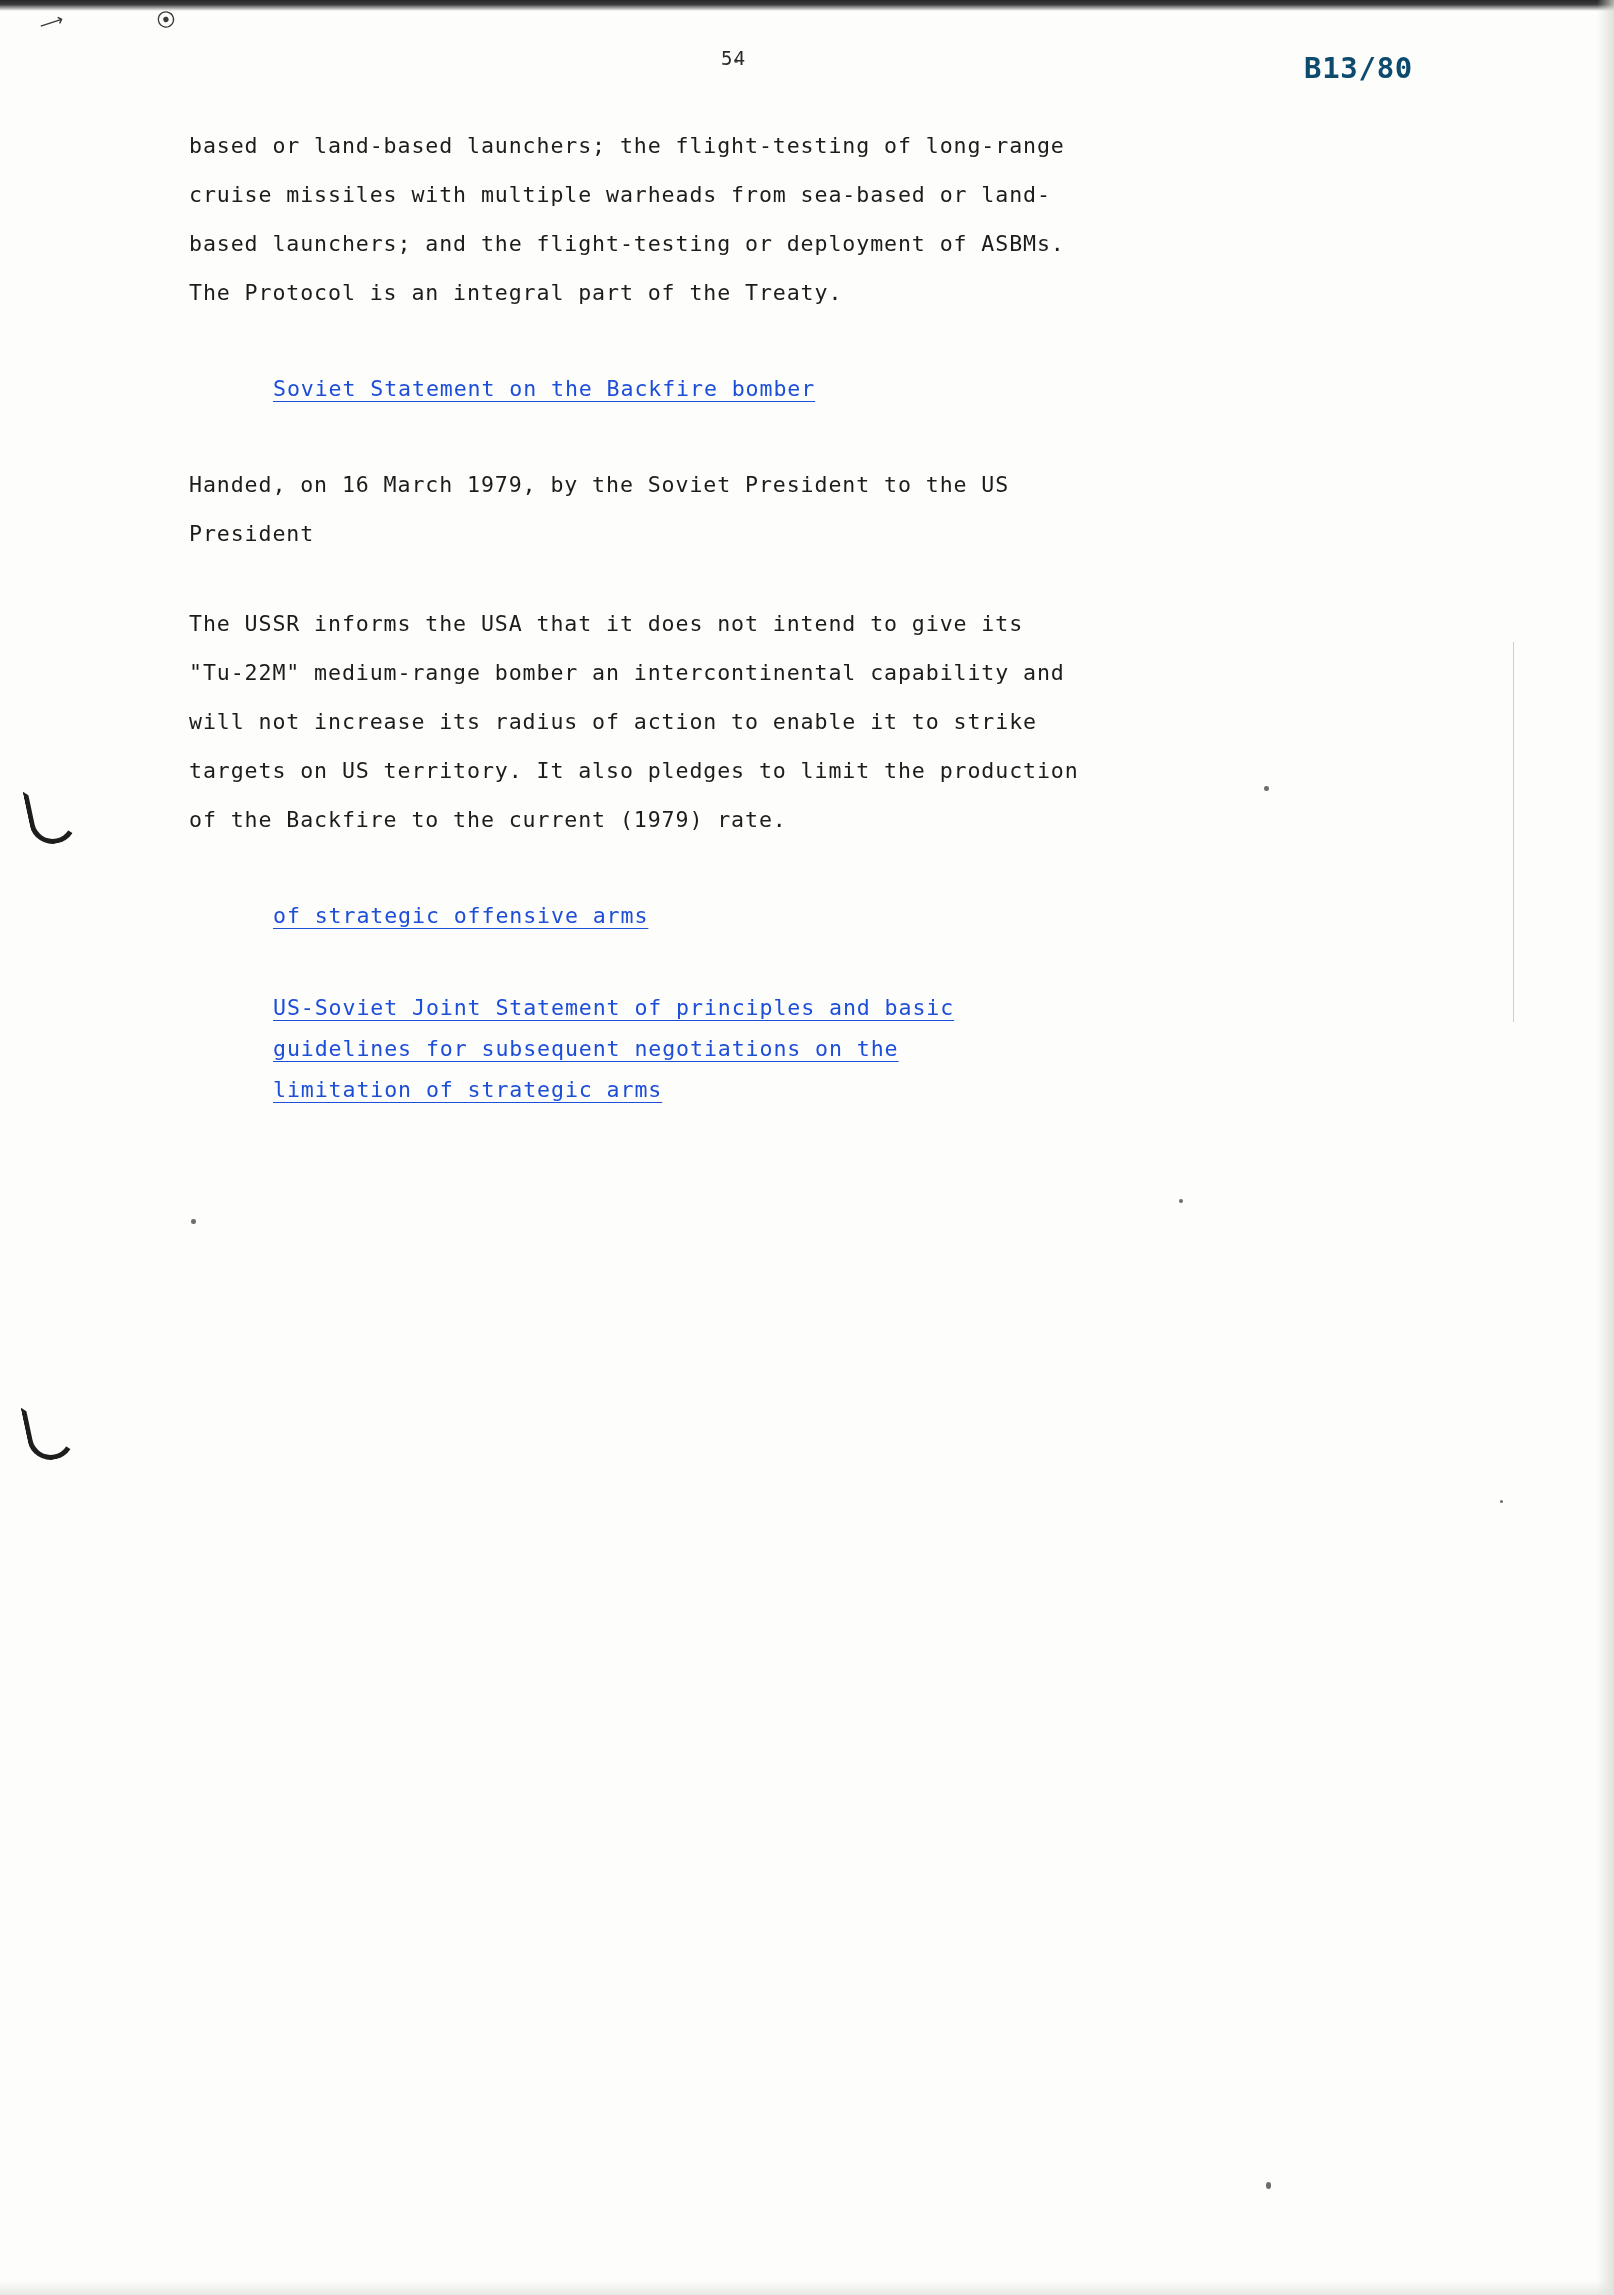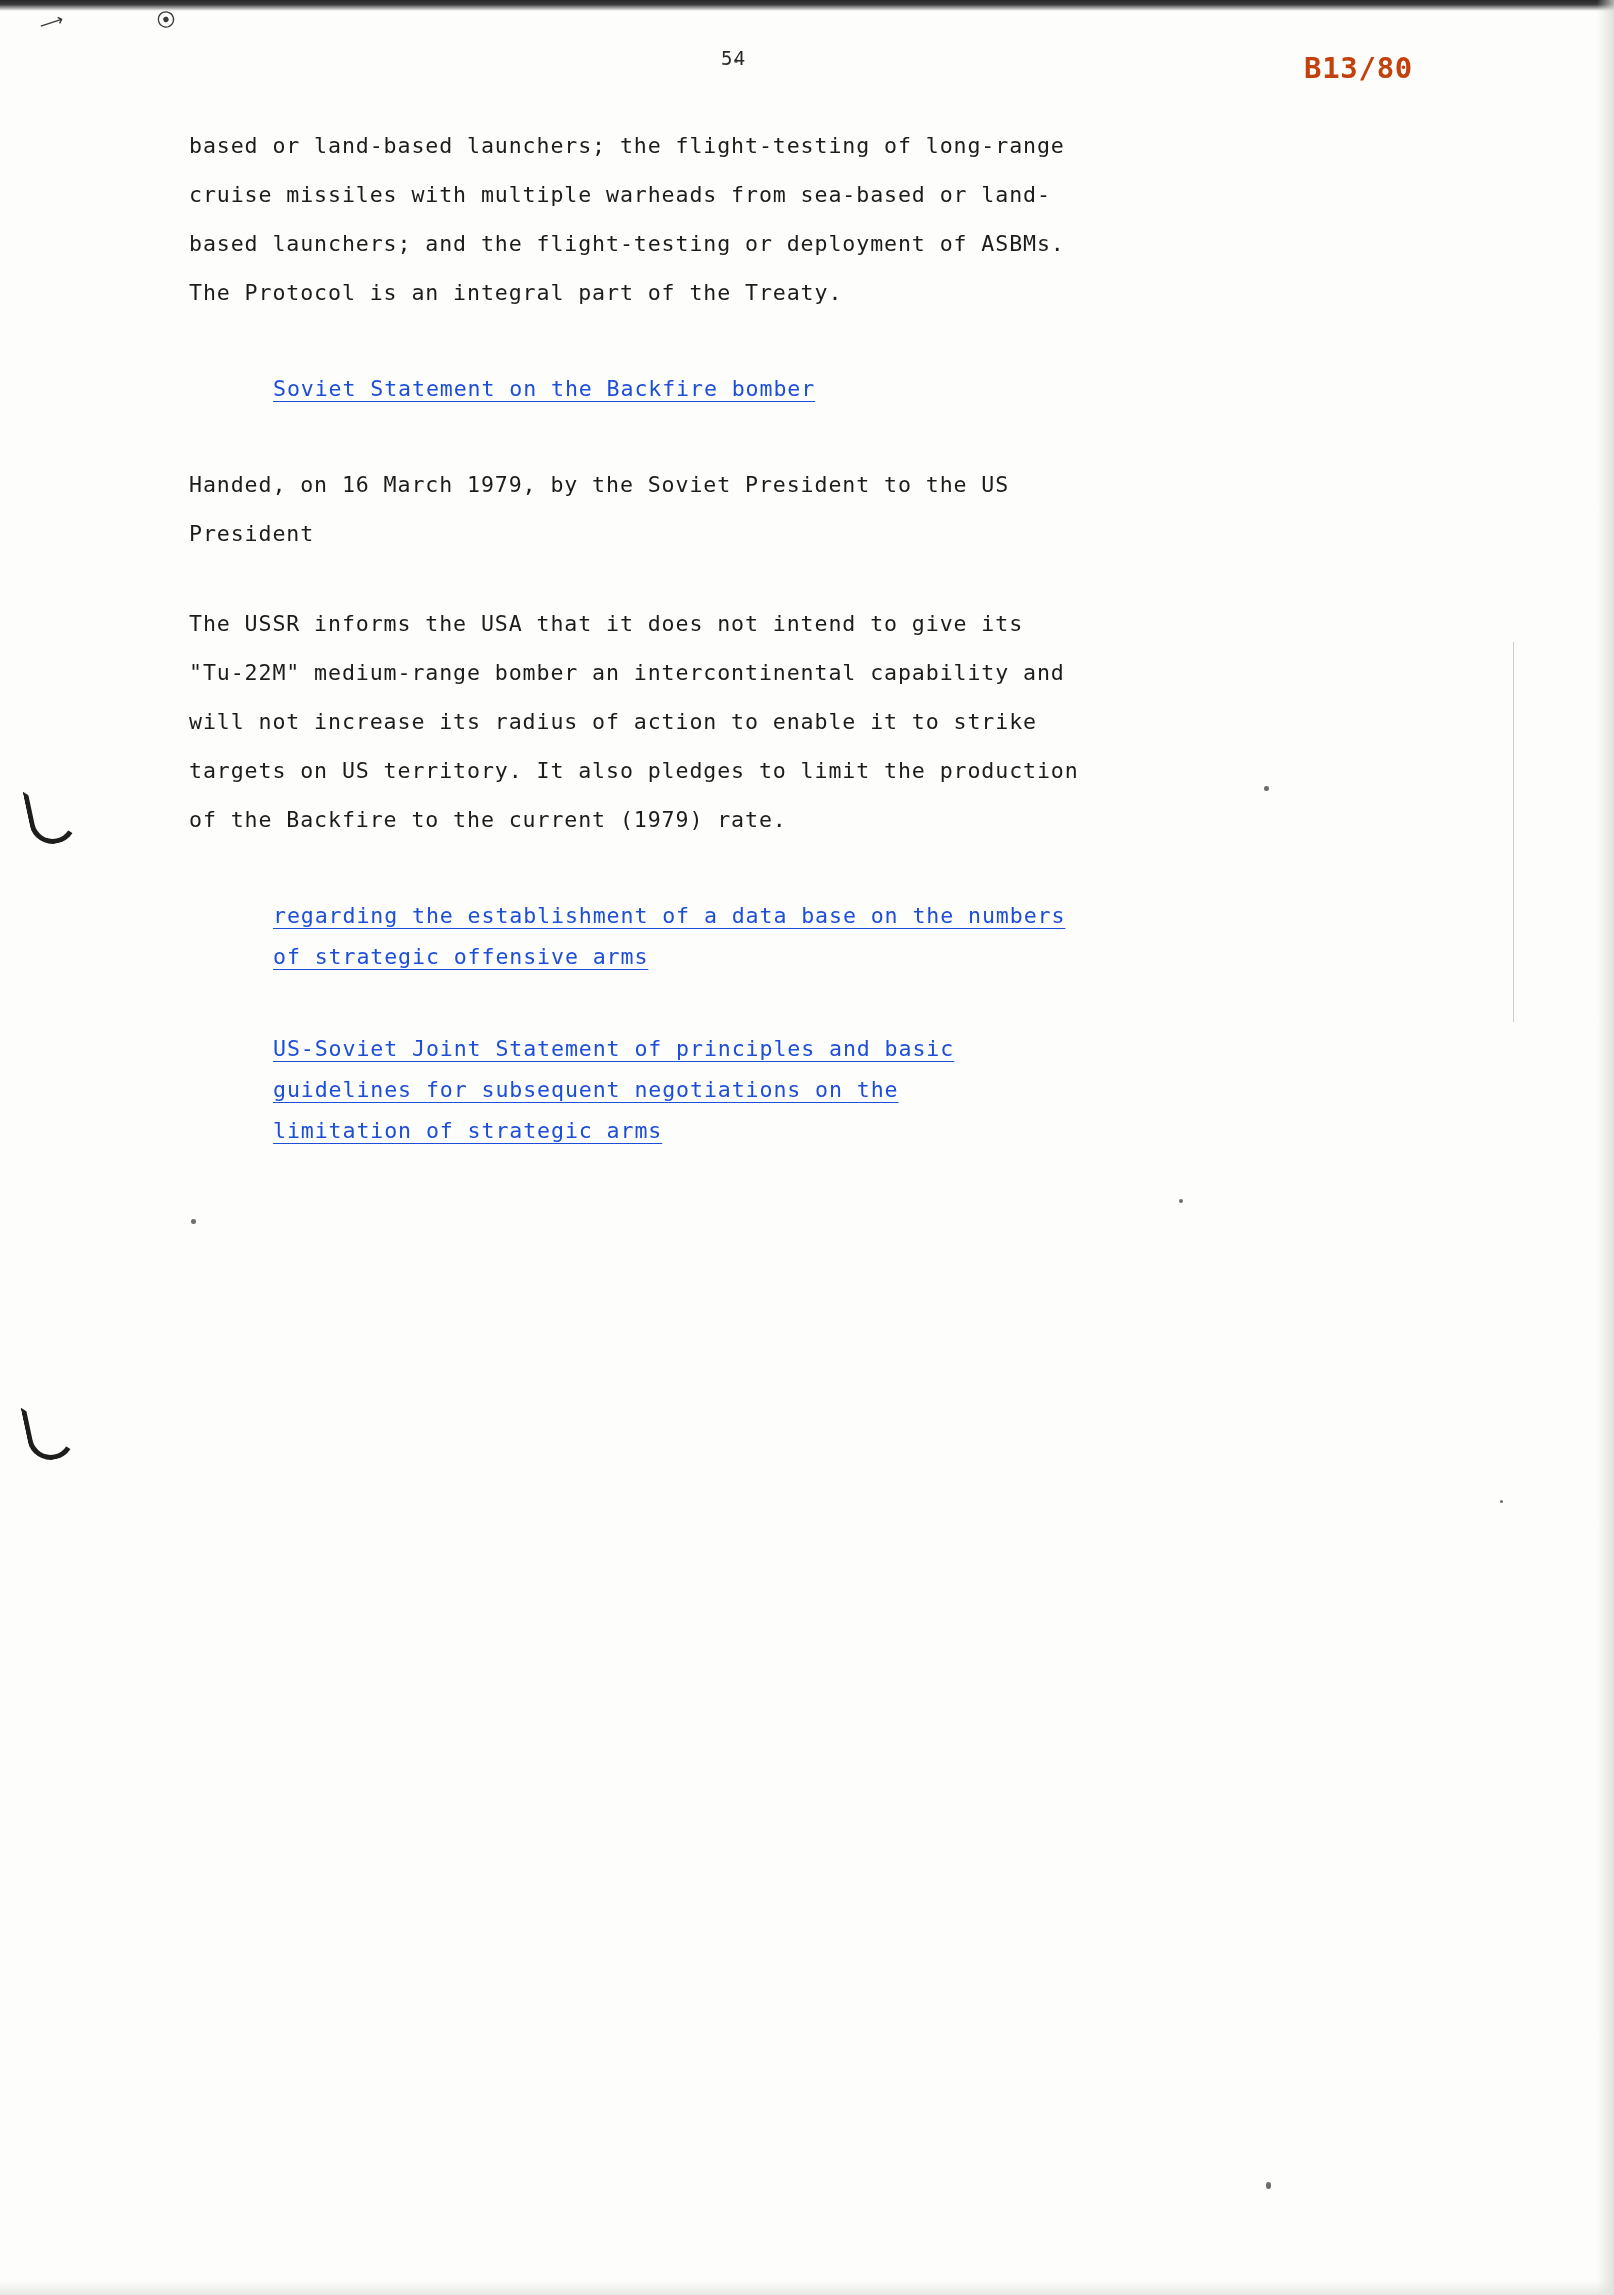--- a/index.html
+++ b/index.html
@@ -63,21 +63,21 @@
     letter-spacing: 1.3px;
     color: #2a2a2a;
   }
   .doc-ref {
     position: absolute;
     left: 1304px;
     top: 51px;
     font-size: 29px;
     font-weight: bold;
     letter-spacing: 0.7px;
-    color: #c2410c;
+    color: #0c4a6e;
   }
 
   
   .body-text {
     position: absolute;
     left: 189px;
     top: 121px;
     width: 1271px;
   }
   .para {
@@ -186,21 +186,20 @@
 
     <div class="para">The USSR informs the USA that it does not intend to give its
 "Tu-22M" medium-range bomber an intercontinental capability and
 will not increase its radius of action to enable it to strike
 targets on US territory. It also pledges to limit the production
 of the Backfire to the current (1979) rate.</div>
 
     <div class="gap-lg"></div>
 
     <div class="block-indent">
-      <div><span class="uhead uline">regarding the establishment of a data base on the numbers</span></div>
       <div><span class="uhead uline">of strategic offensive arms</span></div>
     </div>
 
     <div class="gap-lg"></div>
 
     <div class="block-indent">
       <div><span class="uhead uline">US-Soviet Joint Statement of principles and basic</span></div>
       <div><span class="uhead uline">guidelines for subsequent negotiations on the</span></div>
       <div><span class="uhead uline">limitation of strategic arms</span></div>
     </div>

